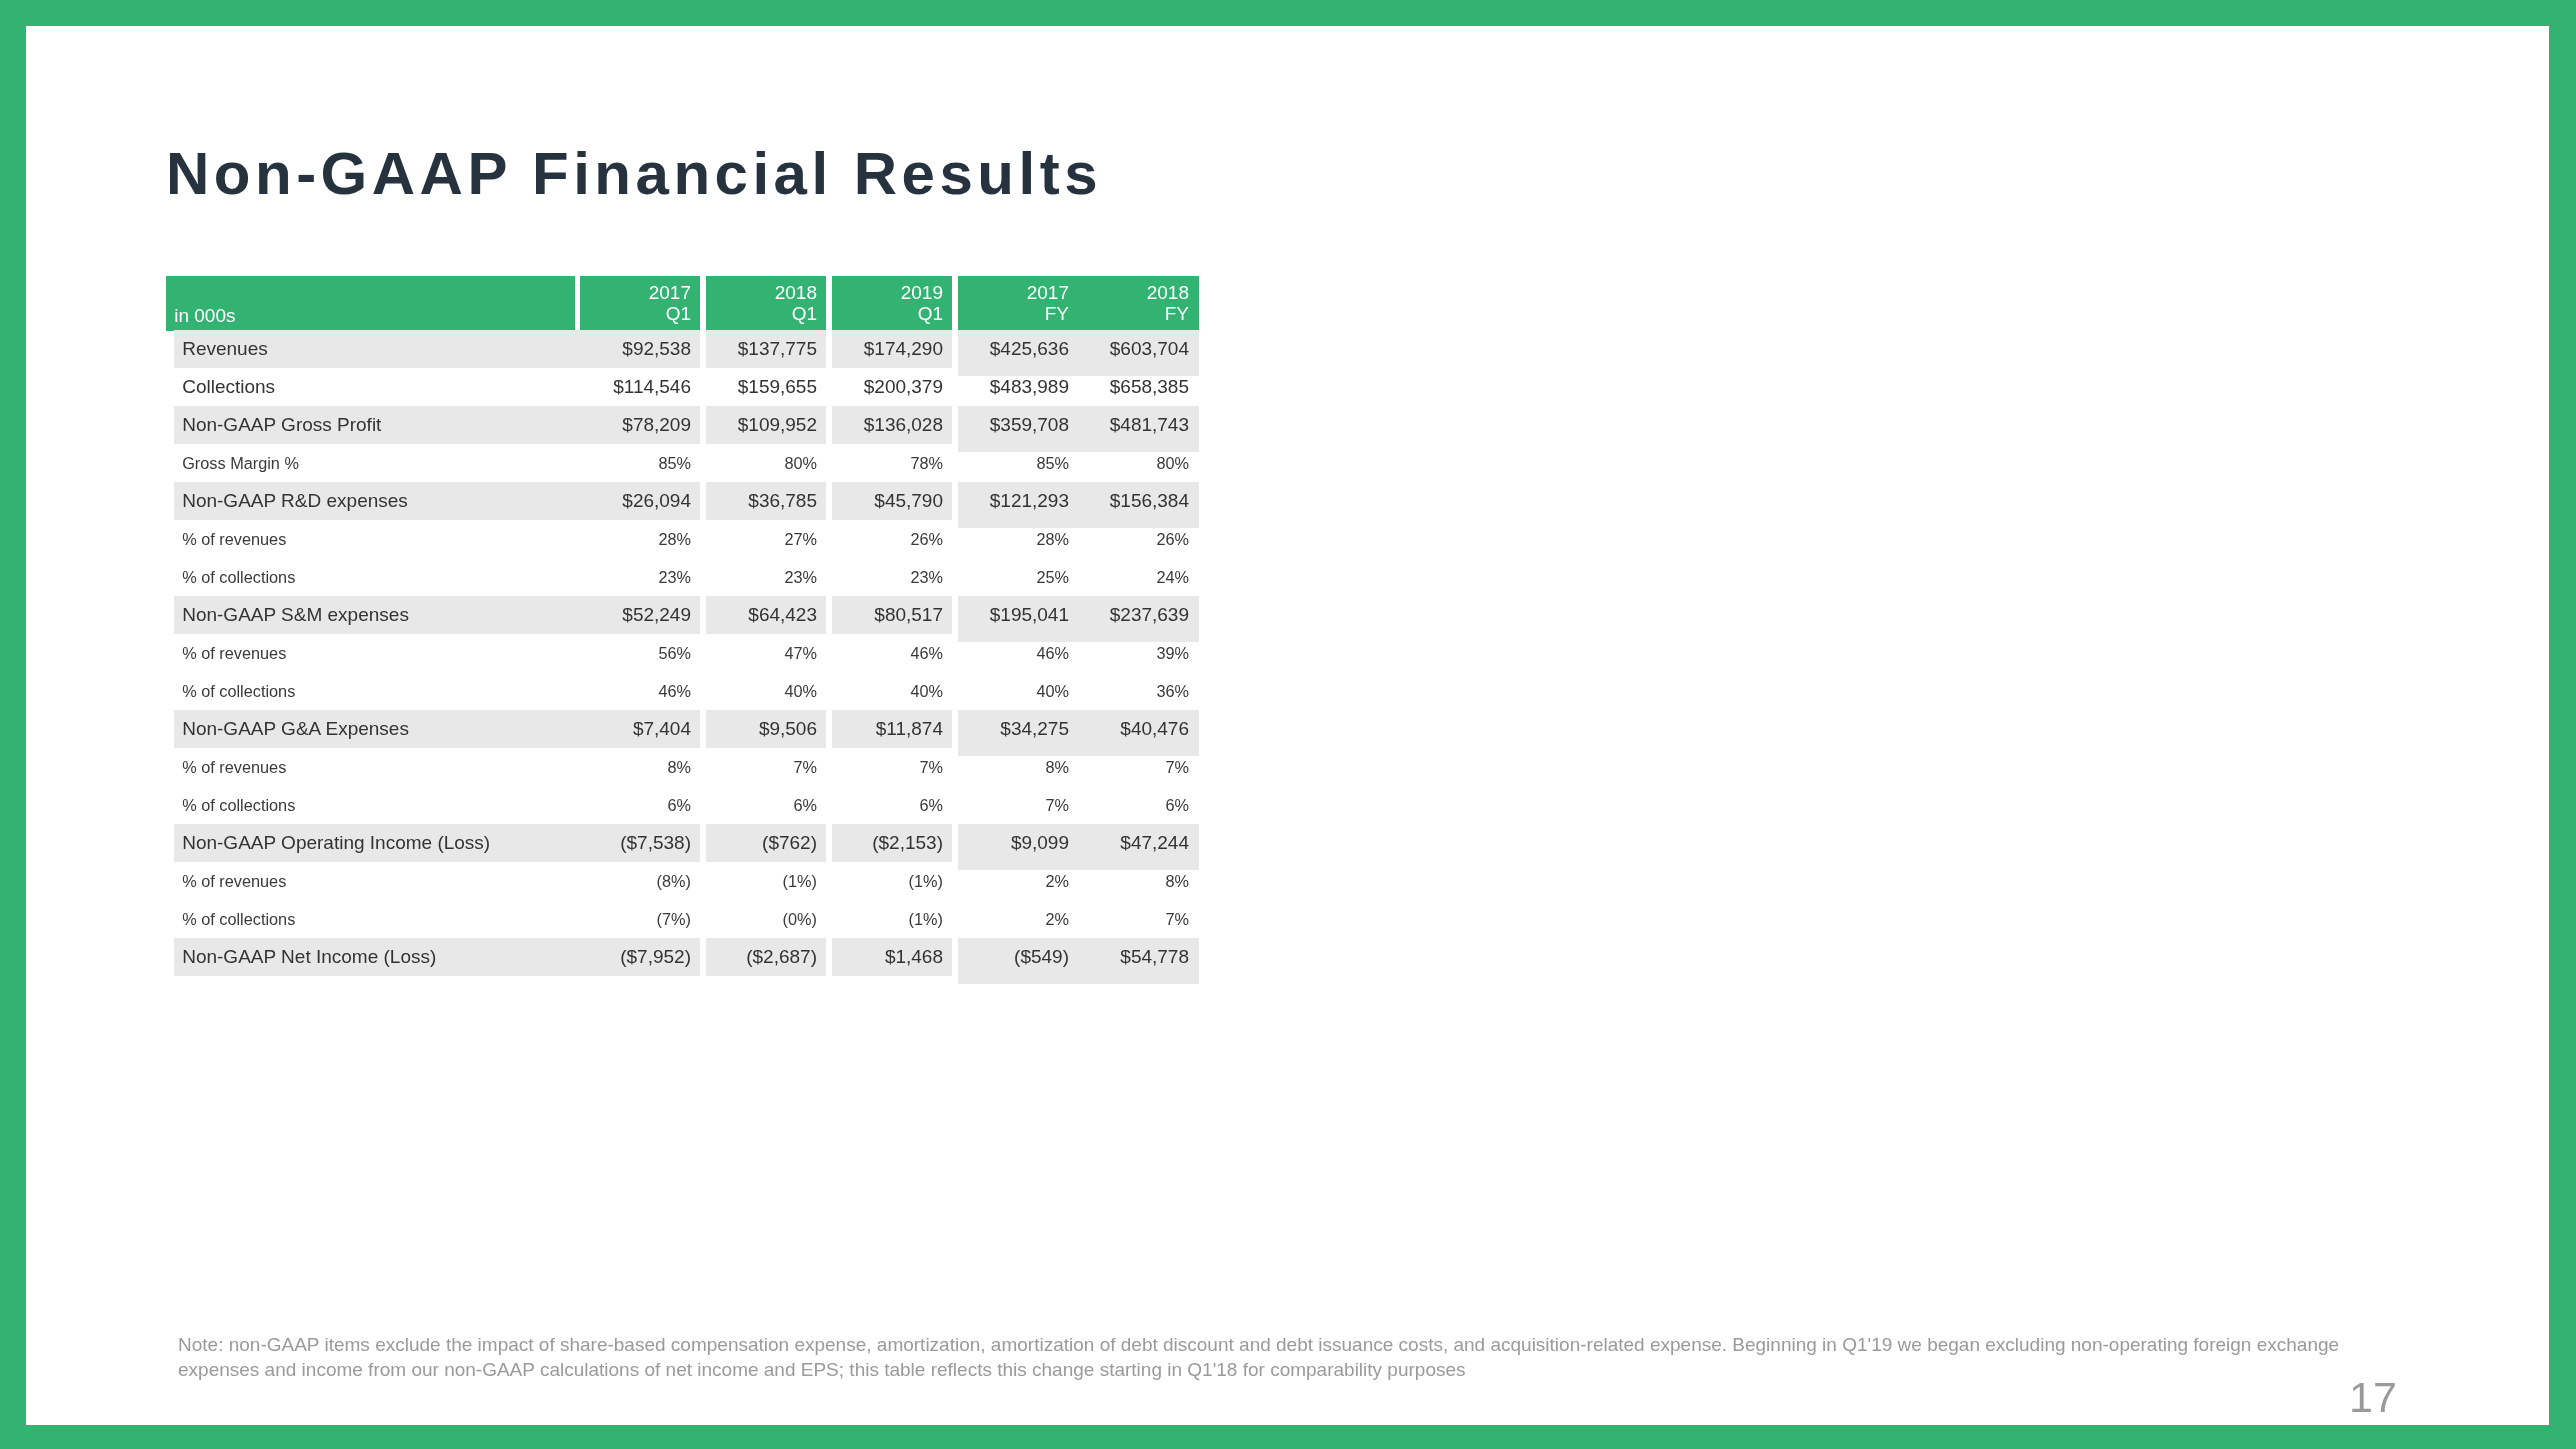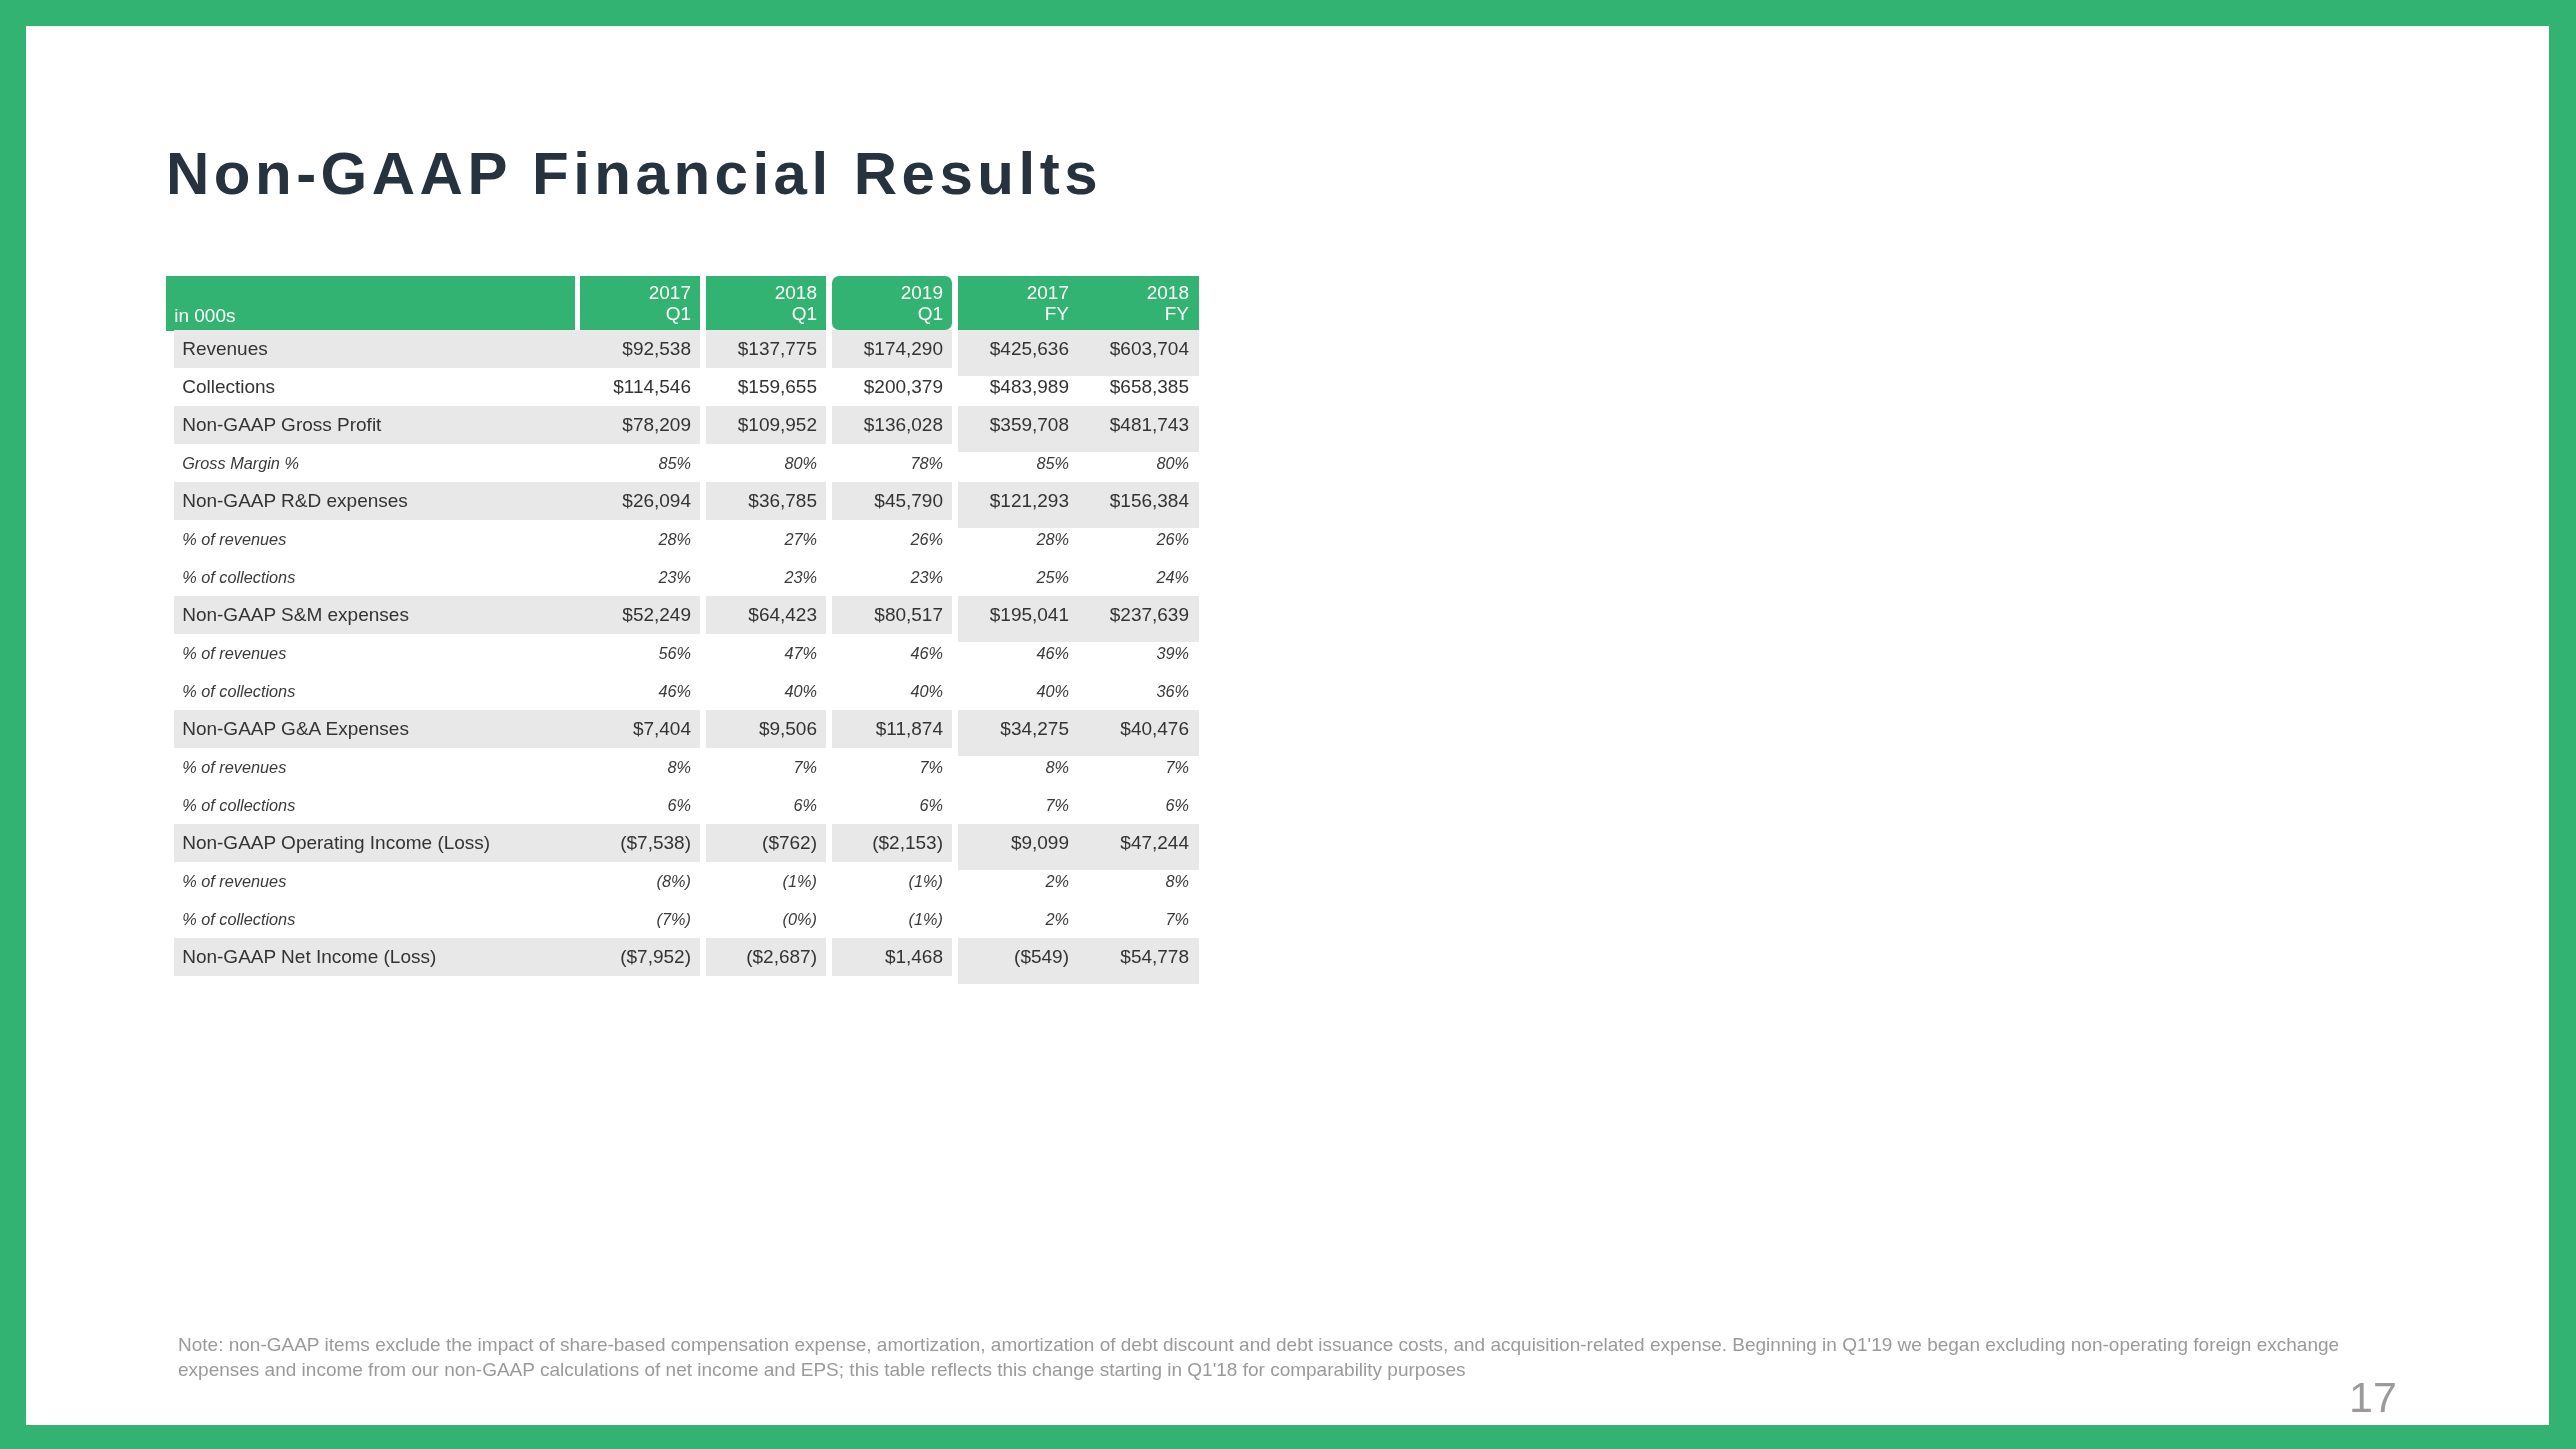--- a/index.html
+++ b/index.html
@@ -115,21 +115,20 @@
 
   
   .shaded .cell-label,
   .shaded .cell-v,
   .shaded .cell-fy-block { background: #e8e8e8; }
 
   
   .sub .cell-label,
   .sub .cell-v,
   .sub .cell-fy {
-    font-style: italic;
     font-size: 16.3px;
     color: #3a3a3a;
   }
   .sub { height: 38px; }
 
   
   #thead {
     position: relative;
     height: 54px;
     width: 1033px;
@@ -222,21 +221,21 @@
           <span>in 000s</span>
         </div>
         <div class="hd-v" style="left:414px;">
           <span>2017</span>
           <span>Q1</span>
         </div>
         <div class="hd-v" style="left:540px;">
           <span>2018</span>
           <span>Q1</span>
         </div>
-        <div class="hd-v" style="left:666px;border-radius:7px;">
+        <div class="hd-v" style="left:666px;">
           <span>2019</span>
           <span>Q1</span>
         </div>
         <div class="hd-fy-block">
           <div class="hd-fy f0">
             <span>2017</span>
             <span>FY</span>
           </div>
           <div class="hd-fy f1">
             <span>2018</span>

